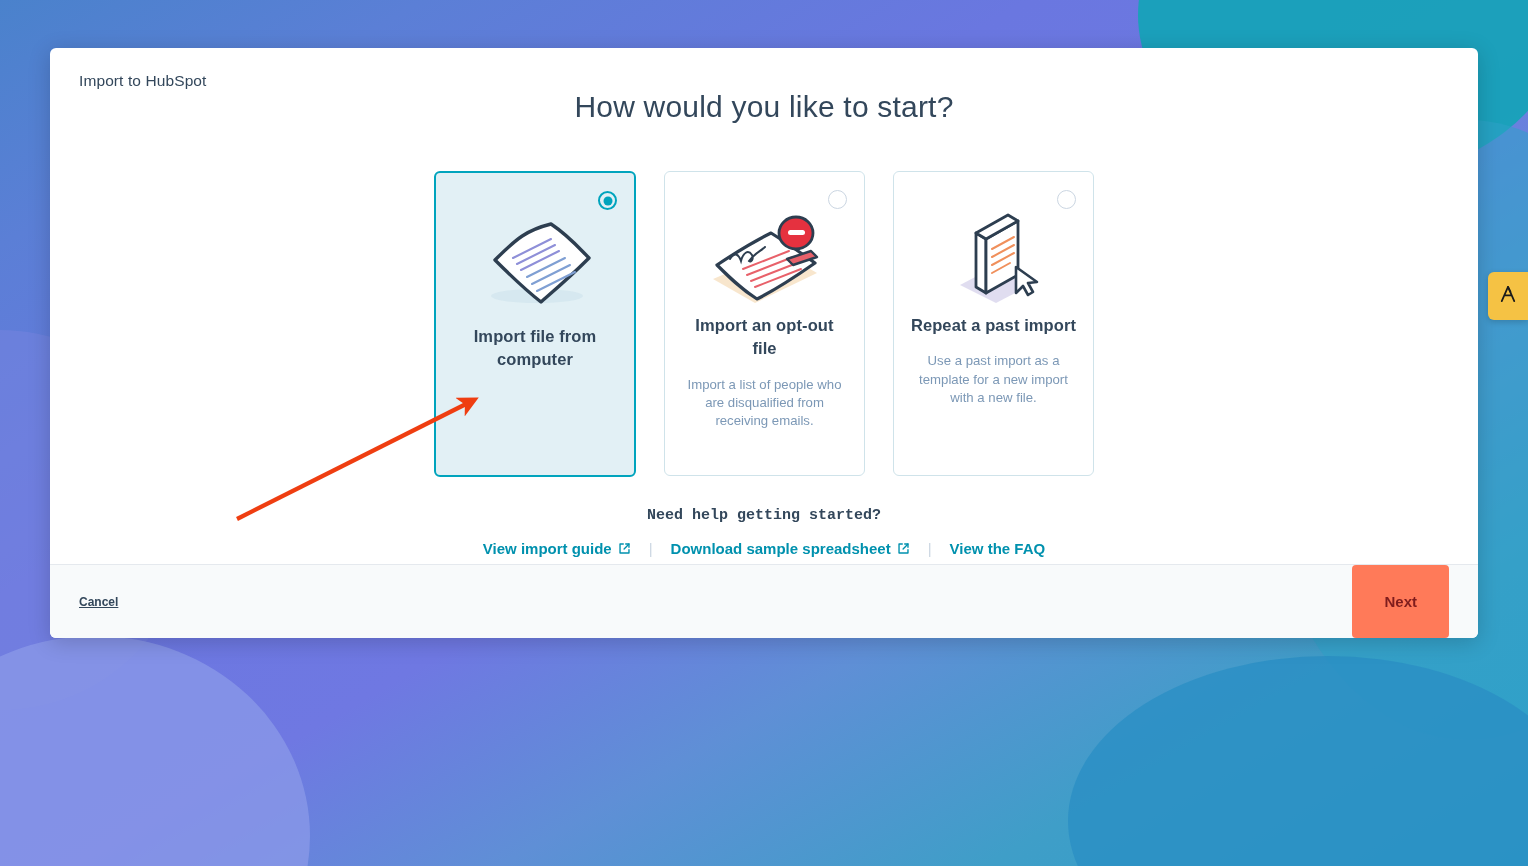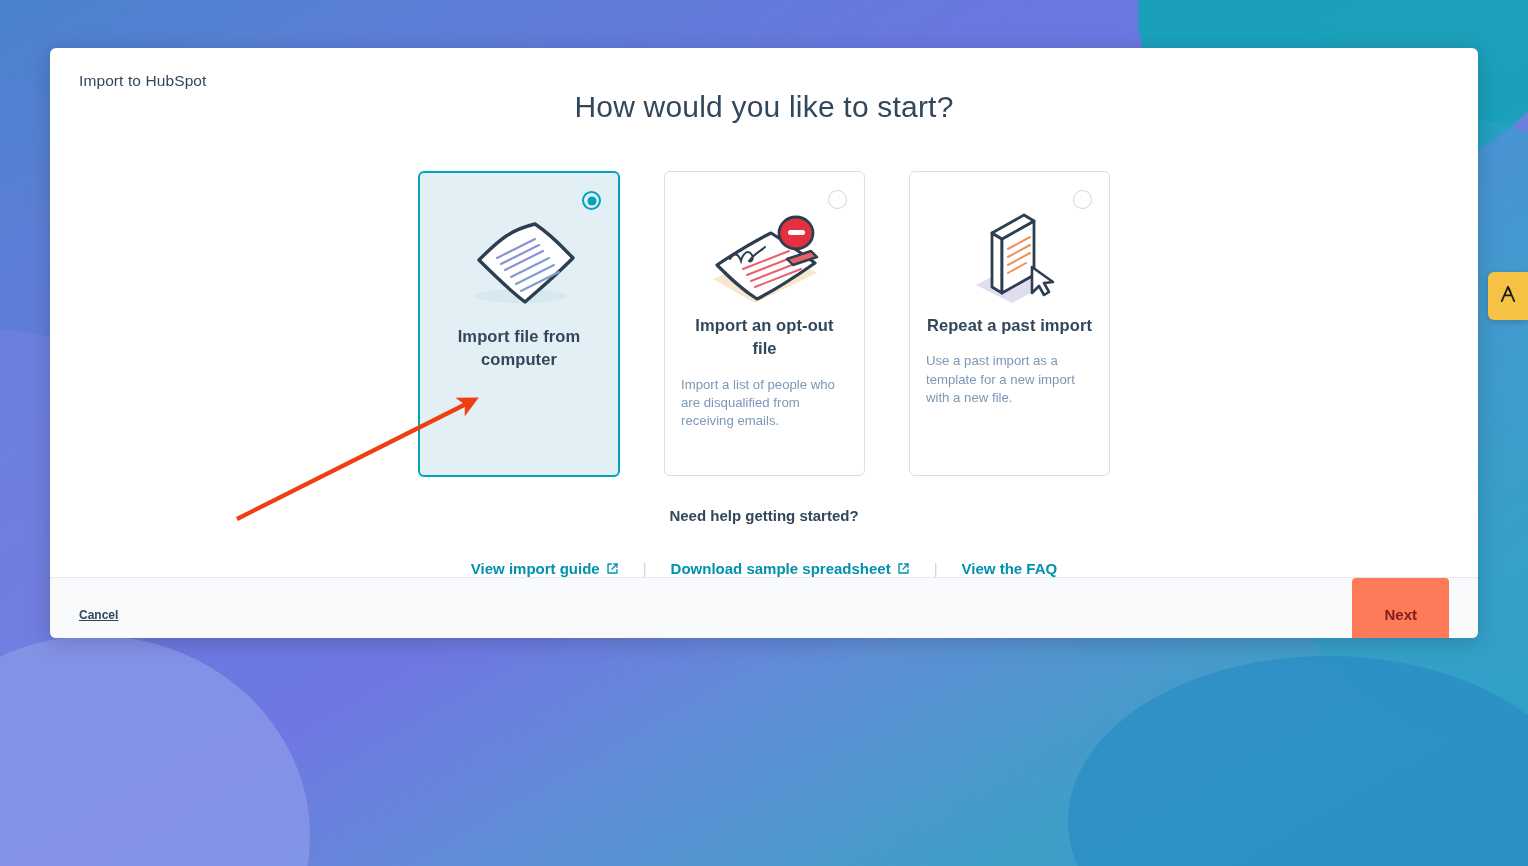--- a/index.html
+++ b/index.html
@@ -74,21 +74,21 @@
     font-size: 30px;
     font-weight: 400;
     color: #33475b;
     letter-spacing: .2px;
   }
 
   
   #card-row {
     margin-top: 47px;
     display: flex;
-    gap: 44px;
+    gap: 28px;
     align-items: flex-start;
   }
   .opt-card {
     width: 201px;
     height: 305px;
     border-radius: 6px;
     border: 1px solid #cfe3ea;
     background: #ffffff;
     position: relative;
     padding: 18px 16px 0 16px;
@@ -135,39 +135,41 @@
     color: #33475b;
     text-align: center;
     line-height: 1.42;
     letter-spacing: .1px;
   }
   .selected .card-title { margin-top: 10px; }
   .card-desc {
     margin-top: 15px;
     font-size: 13.2px;
     color: #7c98b6;
+    text-align: center;
     line-height: 1.38;
   }
 
   
   #help-block {
     margin-top: 30px;
     text-align: center;
   }
   #help-title {
     font-size: 15px;
     font-weight: bold;
     color: #33475b;
+    font-family: Liberation Mono, monospace;
   }
   #help-links {
-    margin-top: 36px;
+    margin-top: 16px;
     display: flex;
     align-items: center;
     justify-content: center;
-    gap: 12px;
+    gap: 6px;
     font-size: 15px;
     font-weight: bold;
   }
   .help-link {
     color: #0091ae;
     text-decoration: none;
     display: inline-flex;
     align-items: center;
     gap: 6px;
     cursor: pointer;

